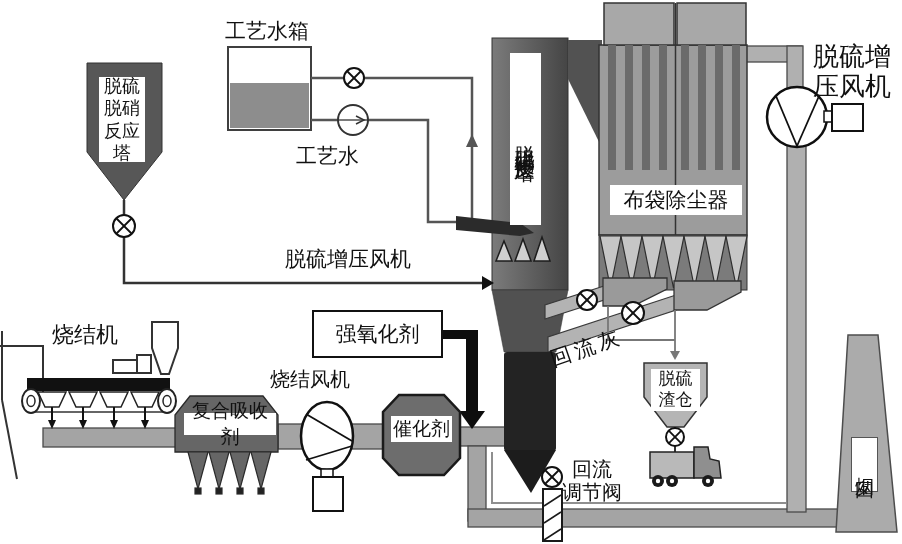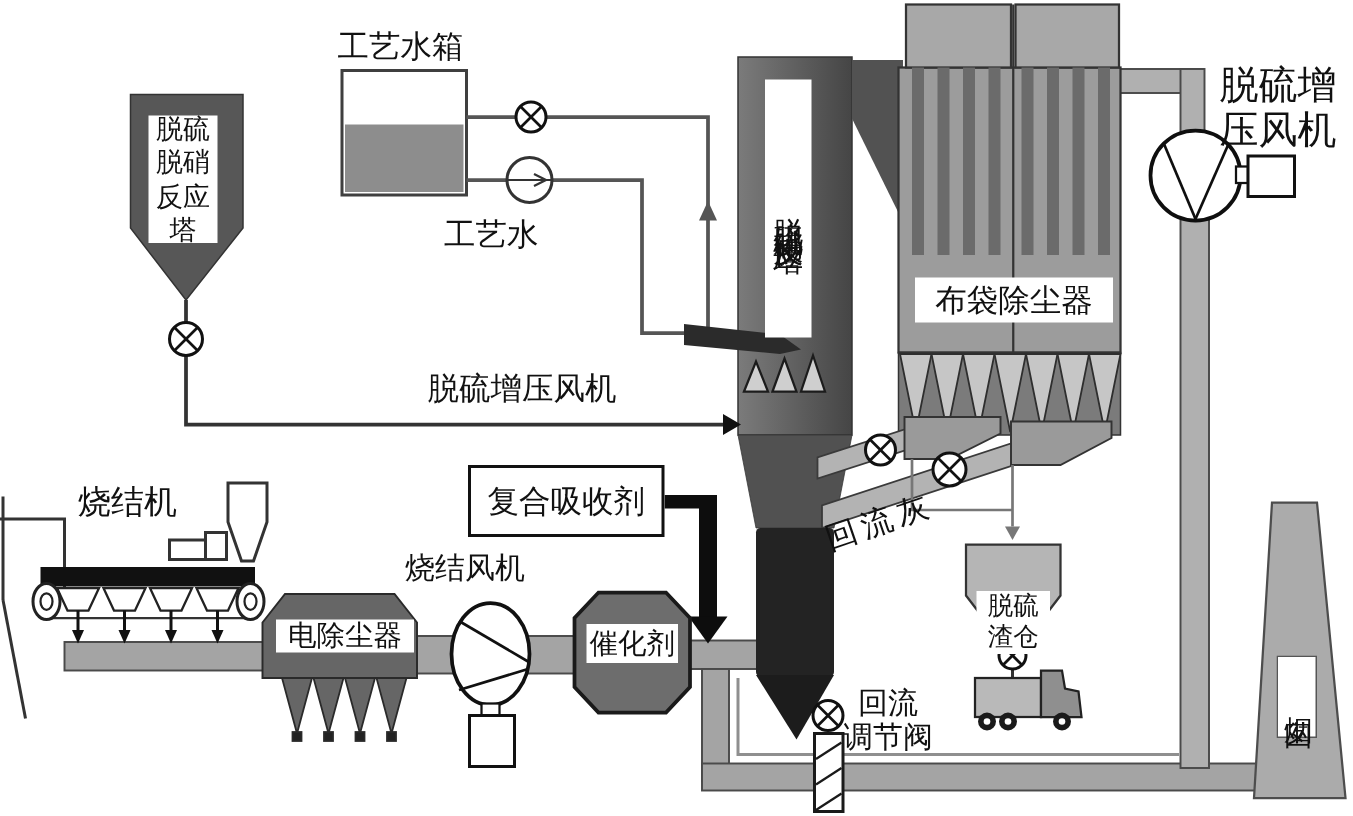--- a/index.html
+++ b/index.html
@@ -253,22 +253,22 @@
 </svg>
 
 <div class="label" style="left:225px;top:19px;font-size:21px;">工艺水箱</div>
 <div class="label" style="left:296px;top:144px;font-size:21px;">工艺水</div>
 <div class="strip wrap" style="left:99px;top:77px;width:46px;height:85px;font-size:18px;line-height:1.25;">脱硫脱硝反应塔</div>
 <div class="label" style="left:285px;top:247px;font-size:21px;">脱硫增压风机</div>
 <div class="strip vert" style="left:510px;top:53px;width:31px;height:172px;font-size:20px;">脱硫脱硝反应塔</div>
 <div class="strip" style="left:610px;top:185px;width:132px;height:30px;font-size:21px;">布袋除尘器</div>
 <div class="label wrap" style="left:806px;top:42px;width:92px;font-size:26px;text-align:center;white-space:normal;">脱硫增压风机</div>
 <div class="label" style="left:52px;top:322px;font-size:22px;">烧结机</div>
-<div class="strip" style="left:184px;top:413px;width:92px;height:22px;font-size:19px;">电除尘器</div>
+<div class="strip" style="left:184px;top:413px;width:92px;height:22px;font-size:19px;">复合吸收剂</div>
 <div class="label" style="left:270px;top:368px;font-size:20px;">烧结风机</div>
-<div class="box" style="left:312px;top:310px;width:127px;height:44px;font-size:21px;">复合吸收剂</div>
+<div class="box" style="left:312px;top:310px;width:127px;height:44px;font-size:21px;">强氧化剂</div>
 <div class="strip" style="left:391px;top:416px;width:61px;height:26px;font-size:19px;">催化剂</div>
 <div class="label rot" style="left:551px;top:348px;font-size:21px;letter-spacing:4px;">回流灰</div>
-<div class="strip wrap" style="left:651px;top:369px;width:49px;height:42px;font-size:17px;line-height:1.22;margin-top:25px;">脱硫渣仓</div>
+<div class="strip wrap" style="left:651px;top:369px;width:49px;height:42px;font-size:17px;line-height:1.22;">脱硫渣仓</div>
 <div class="label" style="left:572px;top:458px;font-size:20px;">回流</div>
 <div class="label" style="left:562px;top:481px;font-size:20px;">调节阀</div>
 <div class="strip vert" style="left:851px;top:437px;width:25px;height:53px;font-size:19px;border:1px solid #555;">烟囱</div>
 </div>
 
 </body></html>

